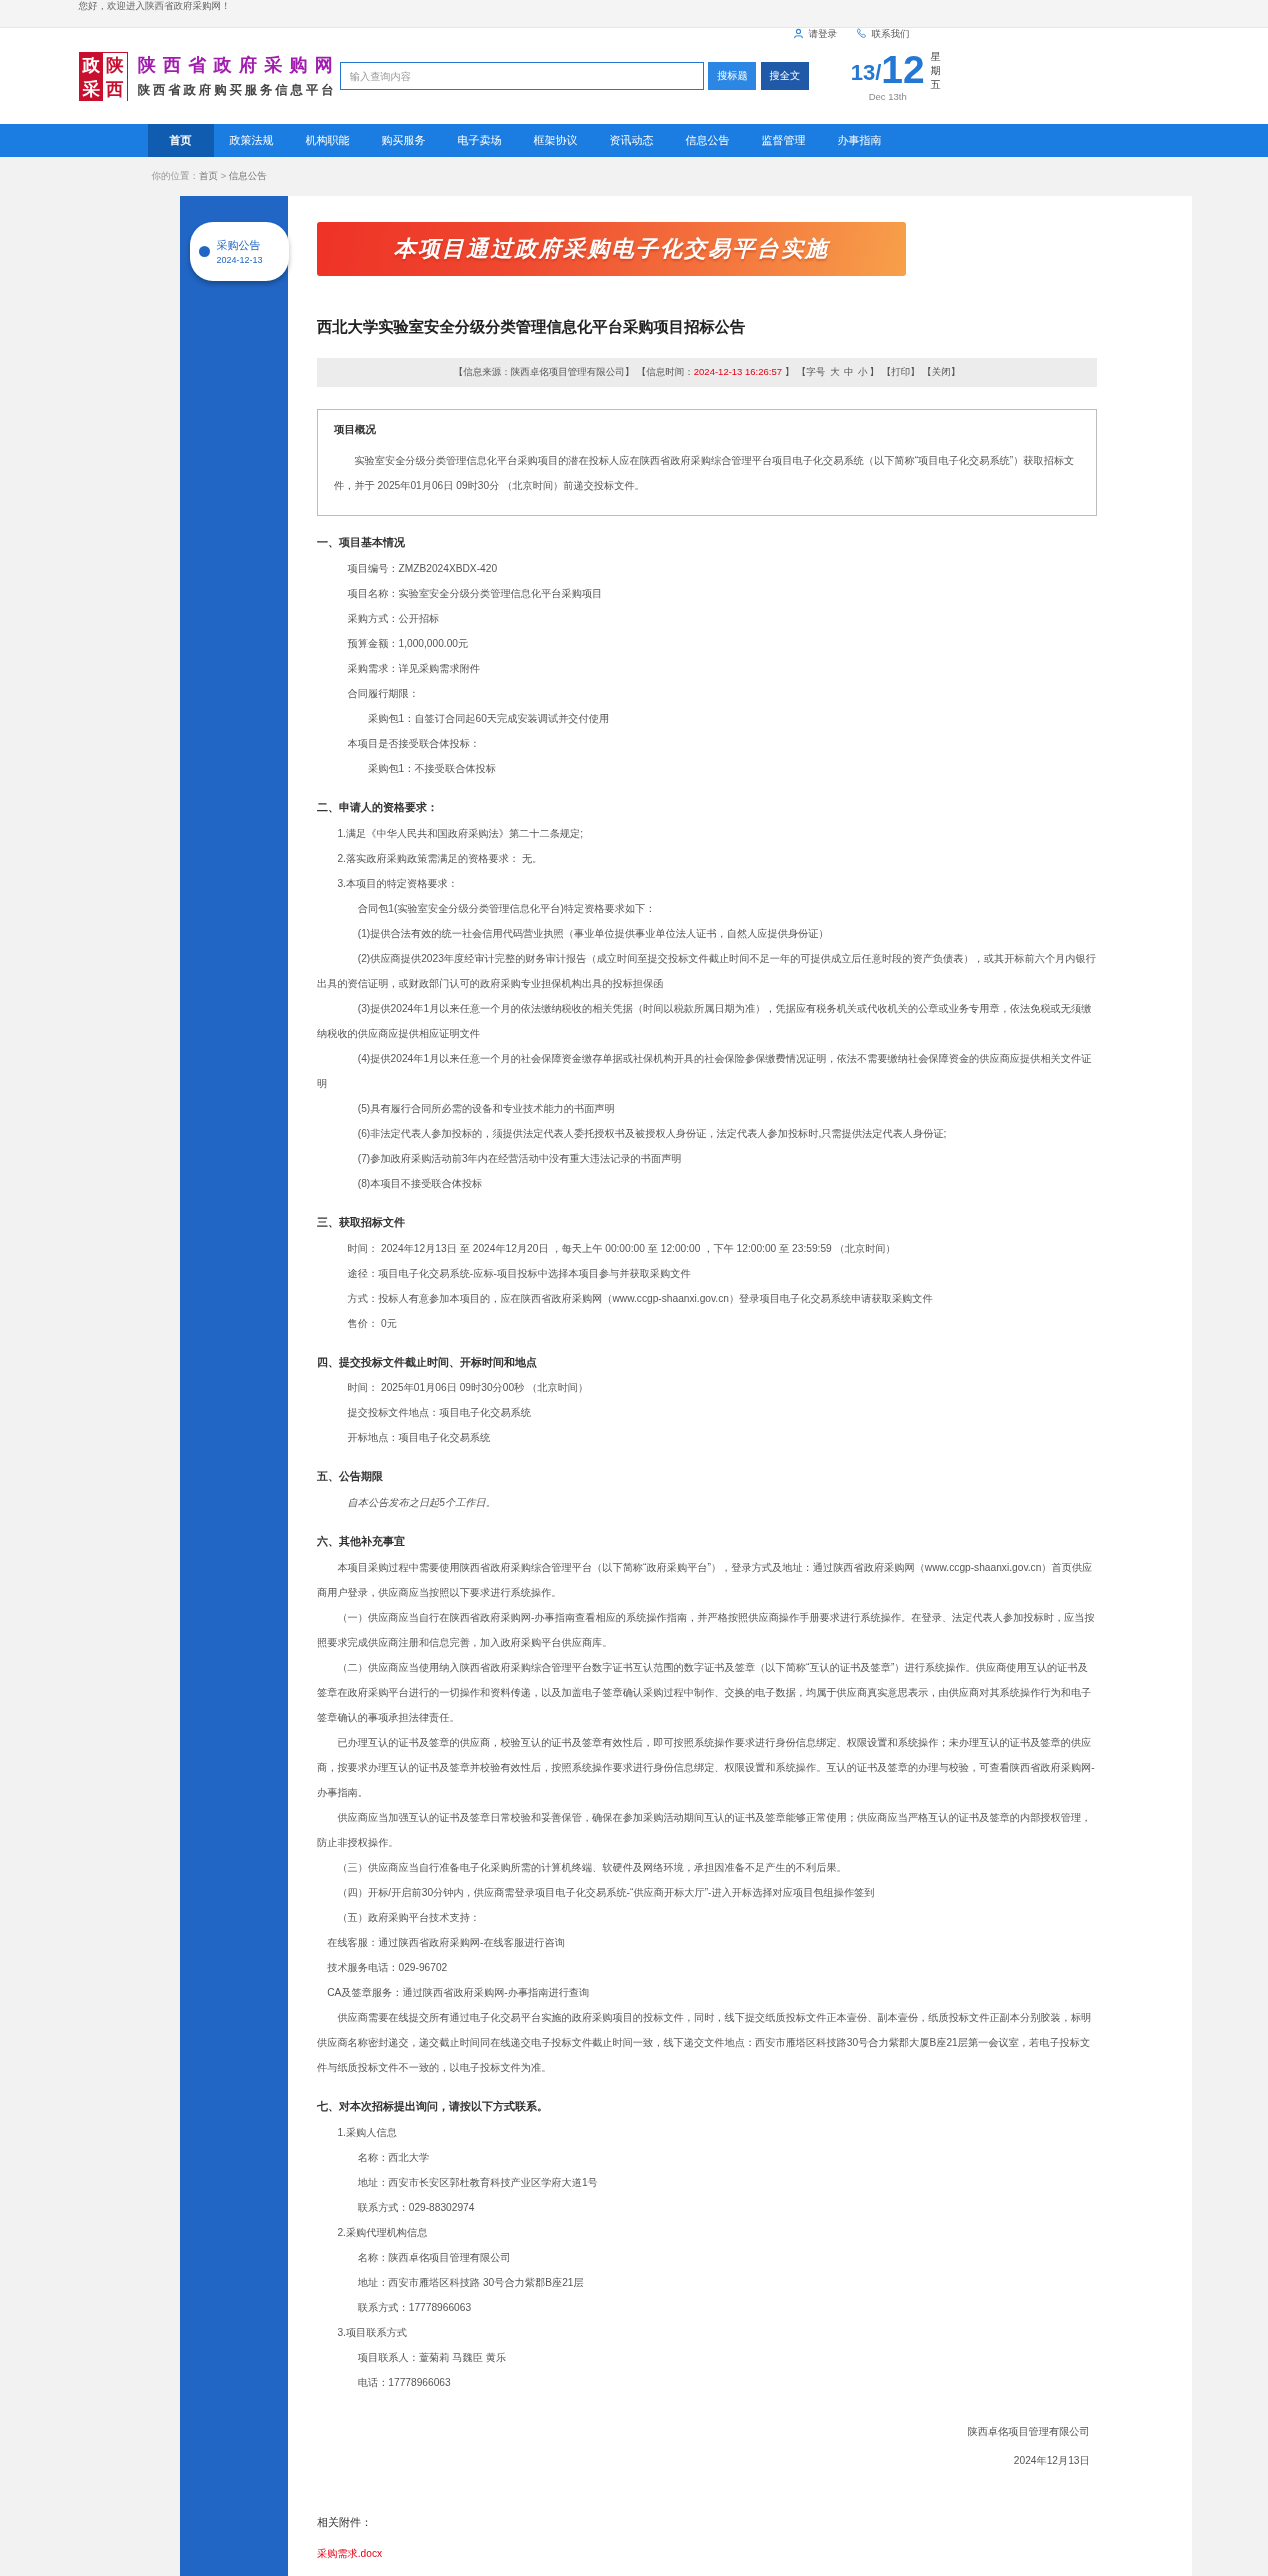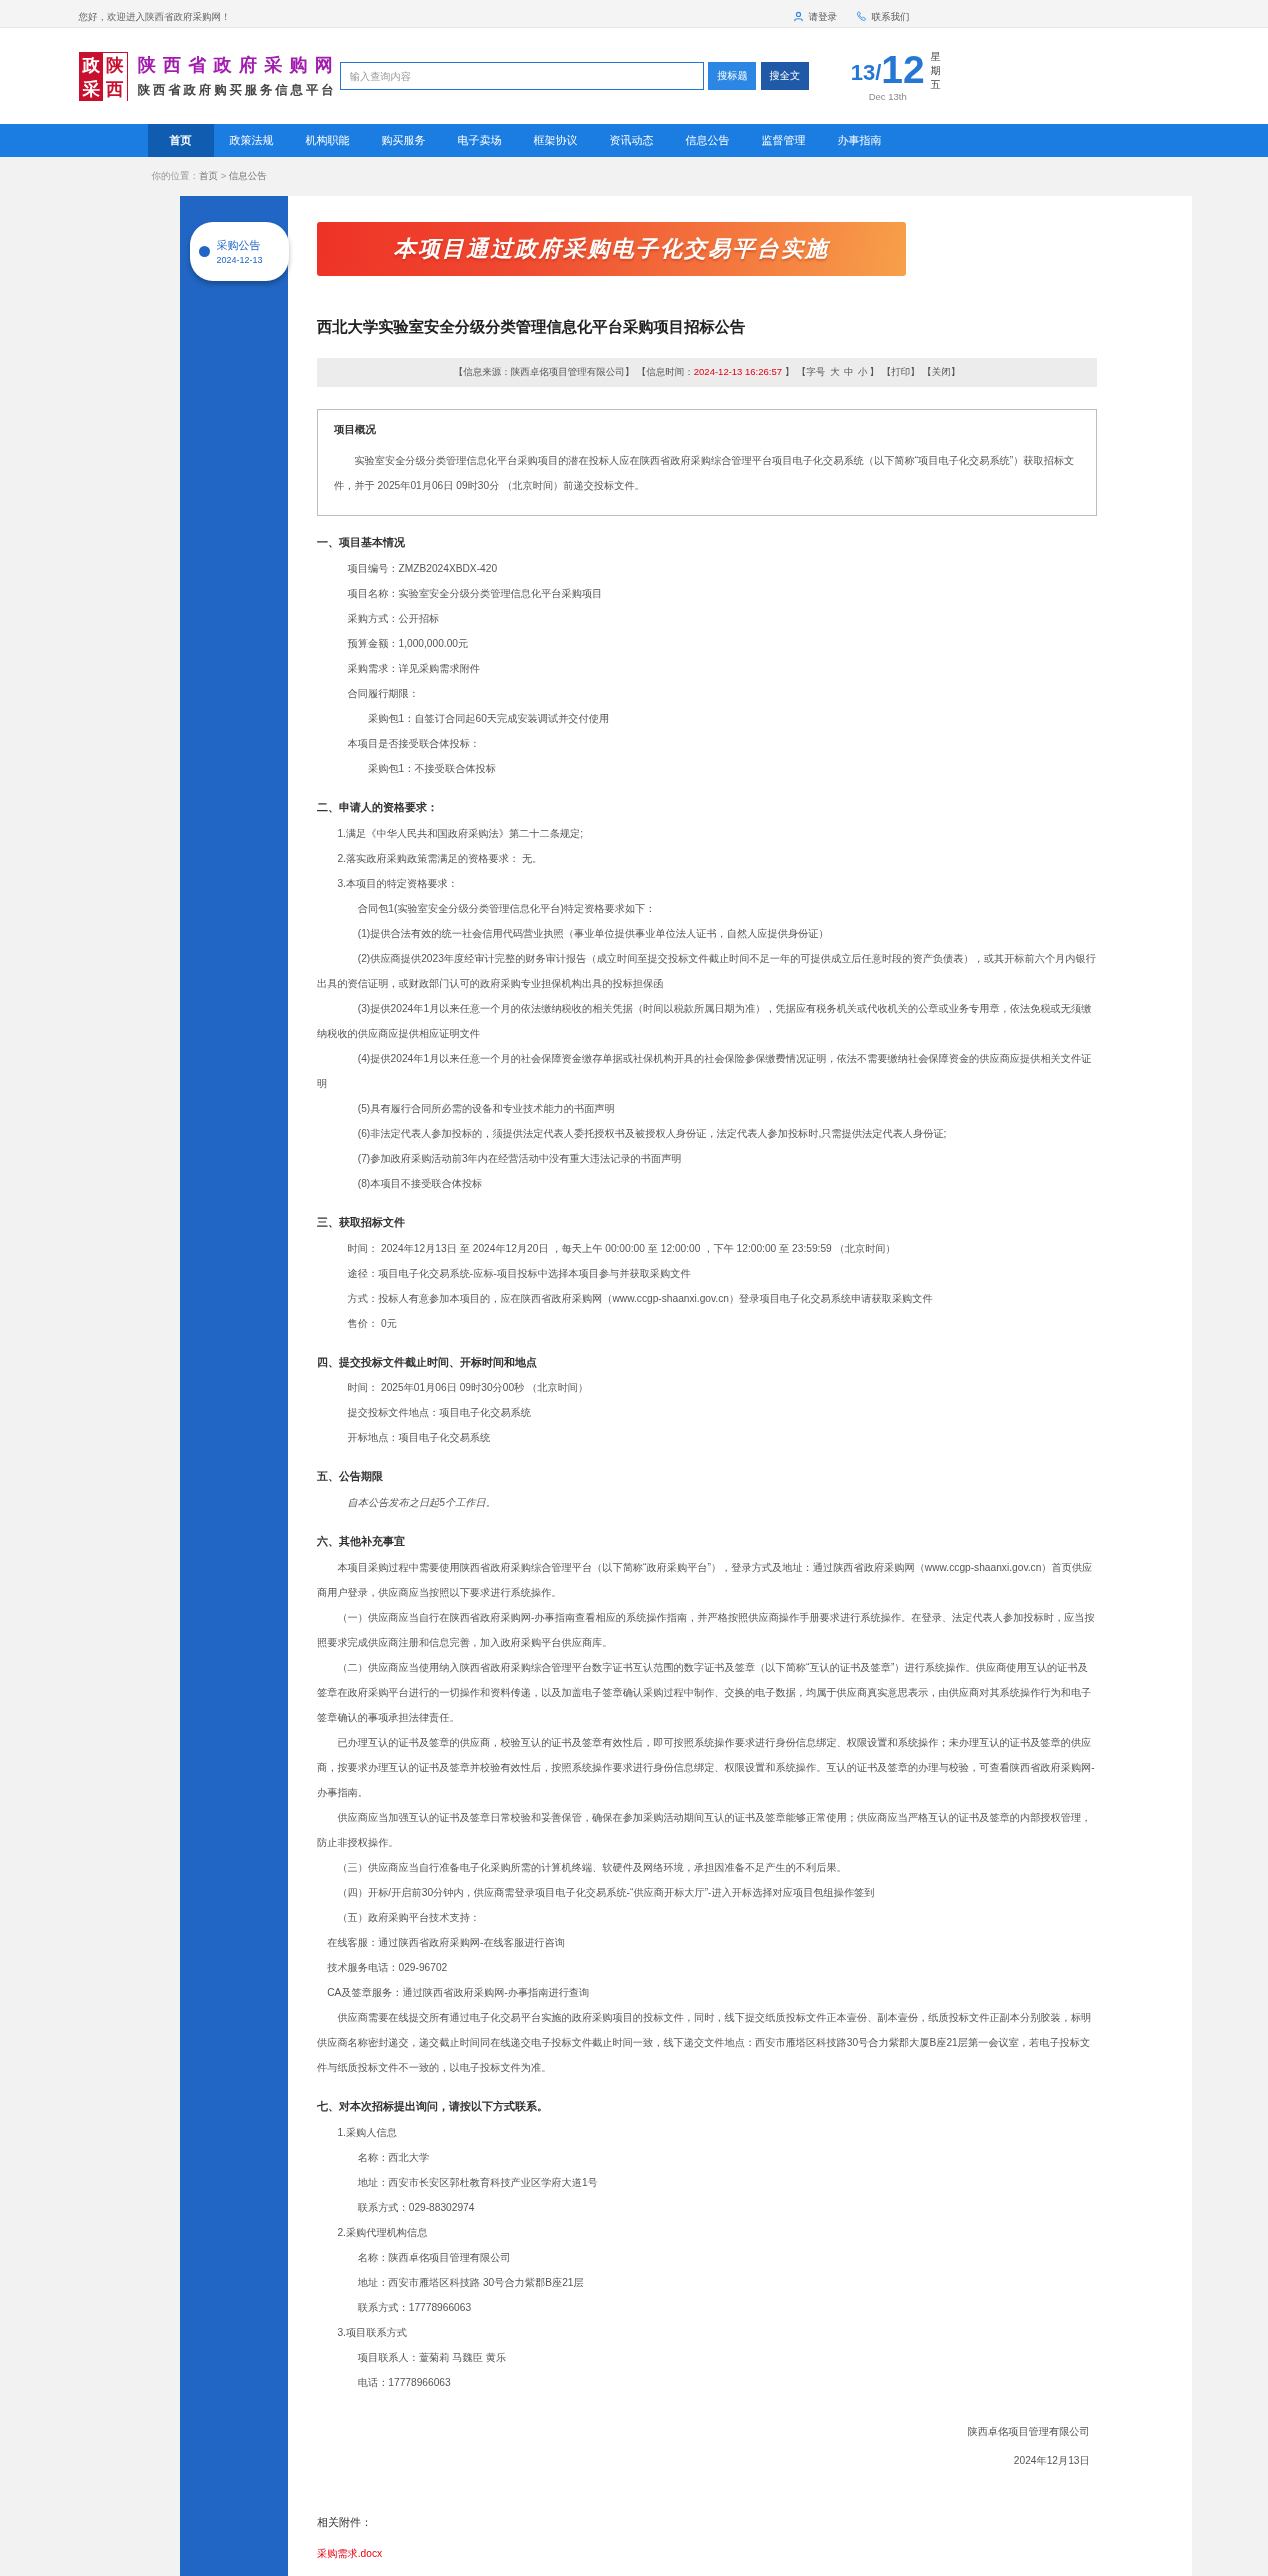--- a/index.html
+++ b/index.html
@@ -1,22 +1,22 @@
 <!DOCTYPE html>
 <html style="font-size:11.6px"><head>
 <meta charset="utf-8">
 <style>
   * { box-sizing: border-box; margin: 0; padding: 0; }
   html,body { width: 1268px; background: #f2f2f2; font-family: "Liberation Sans", "DejaVu Sans", sans-serif; }
   .container { width: 1111px; margin: 0 auto; }
 
   
   .topbar { background: #f4f4f4; border-bottom: 0.7px solid #e6e6e6; height: 28px; }
-  .topbar-inner { display: flex; align-items: flex-end; height: 24px; font-size: 9.5px; color: #666; }
-  .topbar-right { margin-left: auto; margin-right: 280px; display: flex; align-items: center; gap: 19px; }
+  .topbar-inner { display: flex; align-items: flex-start; height: 24px; font-size: 9.5px; color: #666; }
+  .topbar-right { margin-left: auto; margin-right: 280px; display: flex; align-items: center; gap: 19px; margin-top: 28px; }
   .top-link { display: flex; align-items: center; gap: 4.4px; color: #555; cursor: pointer; }
 
   
   .header { background: #fff; }
   .header-inner { display: flex; align-items: center; height: 96px; }
   .logo { width: 49px; height: 49px; display: grid; grid-template-columns: 1fr 1fr; grid-template-rows: 1fr 1fr; border: 1.5px solid #c8102e; flex: 0 0 auto; }
   .logo span { display: flex; align-items: center; justify-content: center; font-size: 17.5px; font-weight: bold; font-family: "Liberation Serif", "DejaVu Serif", serif; }
   .logo .red-cell { background: #c8102e; color: #fff; }
   .logo .white-cell { background: #fff; color: #c8102e; }
   .site-titles { margin-left: 10.2px; }

